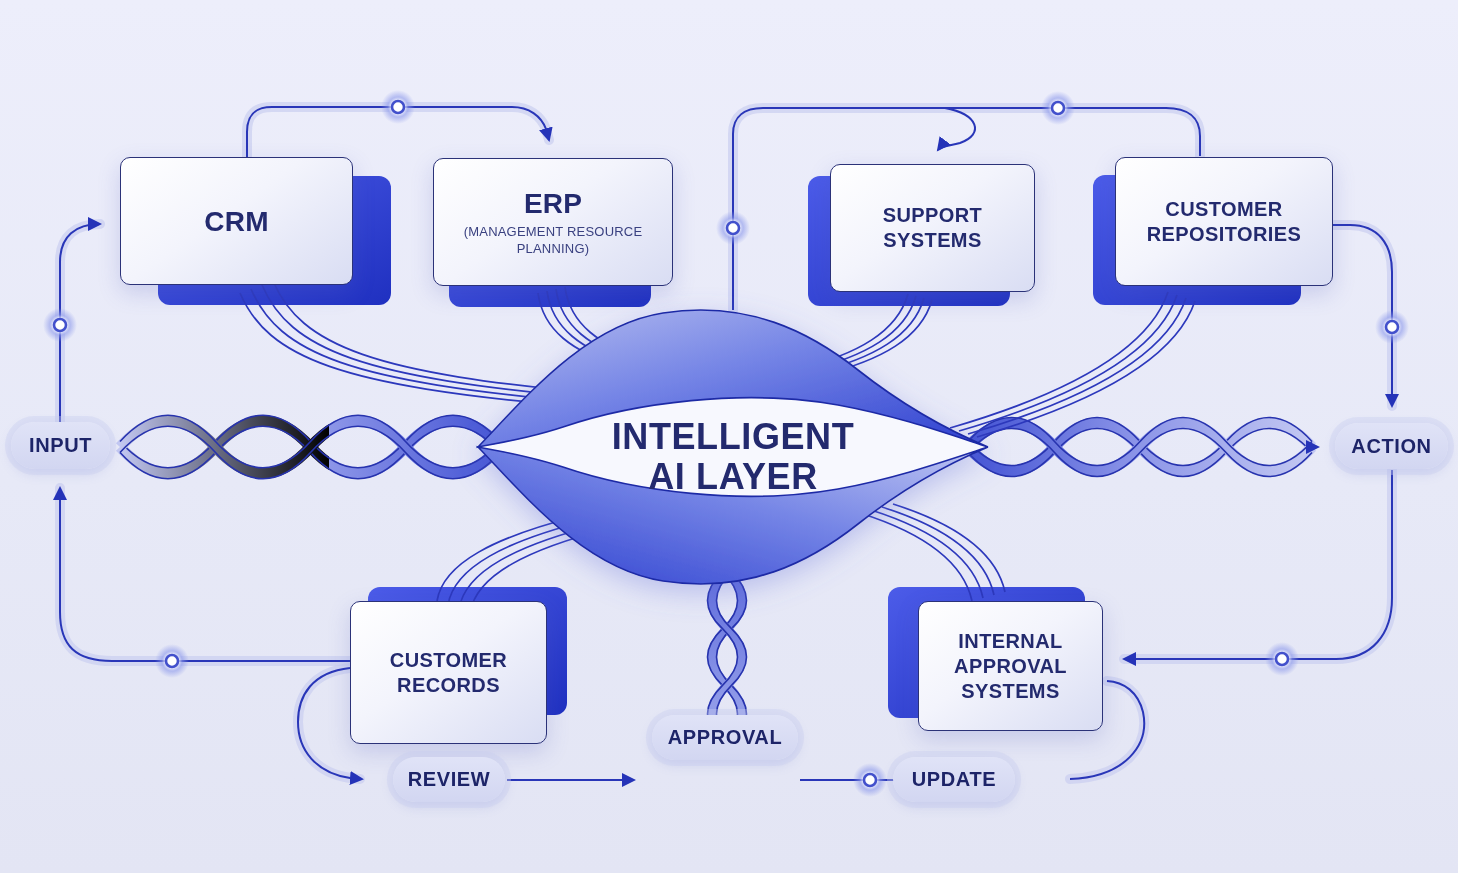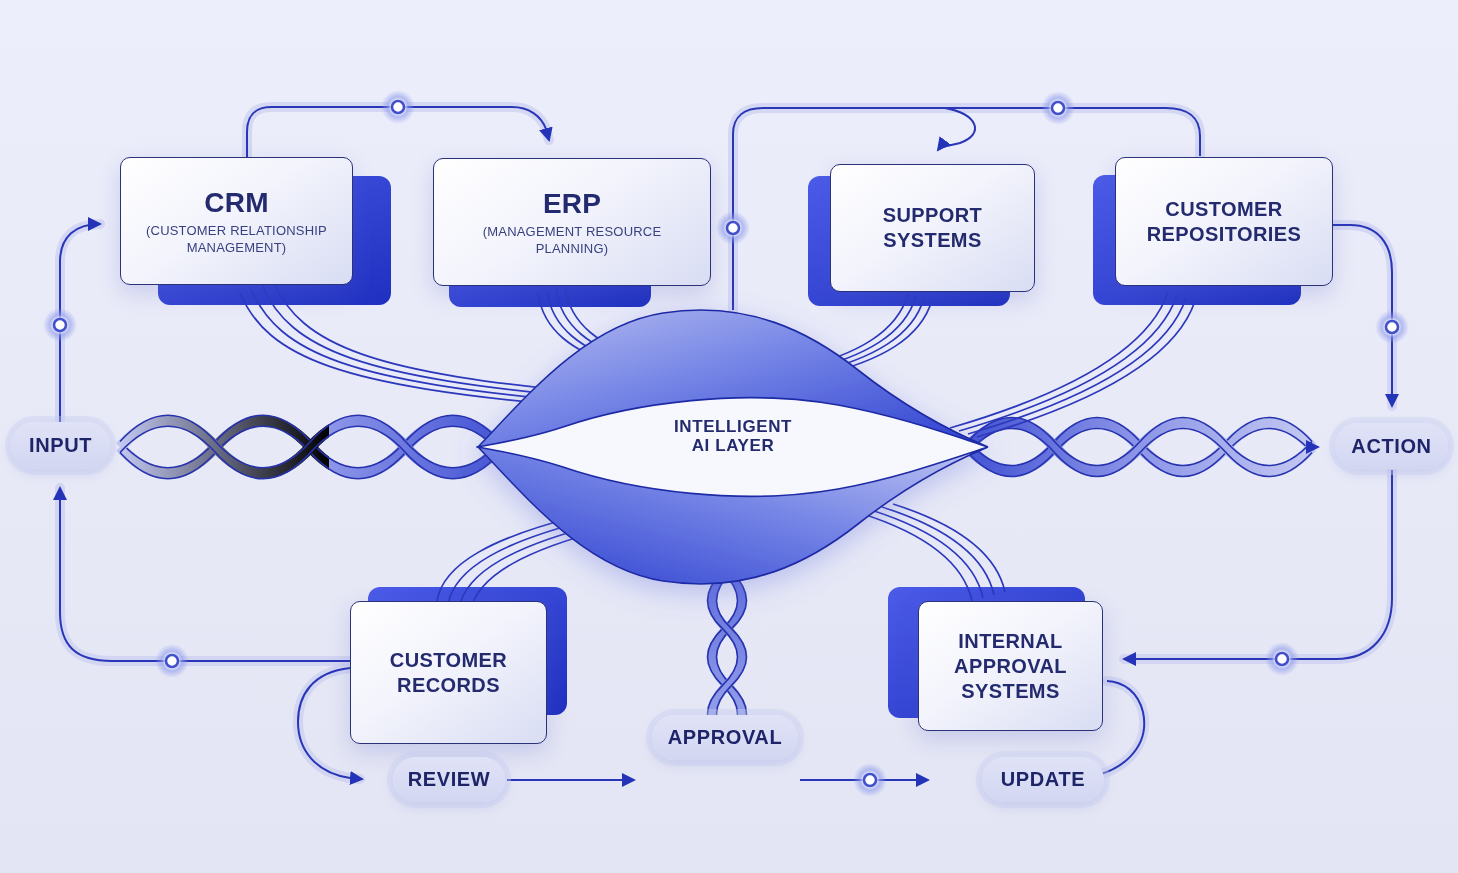--- a/index.html
+++ b/index.html
@@ -38,21 +38,21 @@
     border-radius:24px;
     display:flex;align-items:center;justify-content:center;
     color:#1d2468;font-size:20px;font-weight:bold;letter-spacing:.6px;
     box-shadow:0 0 0 6px rgba(201,206,240,0.38), 0 4px 12px rgba(120,130,210,0.25);
   }
 
   
   .center-label{
     position:absolute;left:593px;top:417px;width:280px;z-index:2;
     text-align:center;color:#232a6e;font-weight:bold;
-    font-size:17px;line-height:1.12;letter-spacing:.6px;
+    font-size:36px;line-height:1.12;letter-spacing:.6px;
   }
 
   .wire{fill:none;stroke:#2936b8;stroke-width:2;}
   .casing{fill:none;stroke:#c7ccf0;stroke-width:10;stroke-linecap:round;opacity:.65;}
   .thread{fill:none;stroke:#2c38bc;stroke-width:1.7;}
   .ribbon-edge{fill:none;stroke:#2733ae;stroke-width:1.6;}
 </style>
 </head>
 <body>
 
@@ -237,25 +237,24 @@
     <g>
           <circle cx="870" cy="780" r="17" fill="url(#nodeGlow)"></circle>
           <circle cx="870" cy="780" r="6" fill="#fff" stroke="#4250cc" stroke-width="2.6"></circle>
         </g>
   </g>
 </svg>
 
 <div class="box w-crm" style="left:120px;top:157px;width:233px;height:128px">
   <div class="box-face">
     <div class="box-title title-lg">CRM</div>
-    <div class="box-subtitle">(CUSTOMER RELATIONSHIP MANAGEMENT)</div>
-  </div>
-</div>
-
-<div class="box" style="left:433px;top:158px;width:278px;height:128px">
+  </div>
+</div>
+
+<div class="box" style="left:433px;top:158px;width:240px;height:128px">
   <div class="box-face">
     <div class="box-title title-lg">ERP</div>
     <div class="box-subtitle">(MANAGEMENT RESOURCE PLANNING)</div>
   </div>
 </div>
 
 <div class="box w-sup" style="left:830px;top:164px;width:205px;height:128px">
   <div class="box-face">
     <div class="box-title">SUPPORT SYSTEMS</div>
   </div>
@@ -276,20 +275,20 @@
 <div class="box w-int" style="left:918px;top:601px;width:185px;height:130px">
   <div class="box-face">
     <div class="box-title">INTERNAL APPROVAL SYSTEMS</div>
   </div>
 </div>
 
 <div class="pill" style="left:11px;top:422px;width:99px;height:47px">INPUT</div>
 <div class="pill" style="left:1335px;top:423px;width:113px;height:46px">ACTION</div>
 <div class="pill" style="left:393px;top:757px;width:112px;height:45px">REVIEW</div>
 <div class="pill" style="left:652px;top:715px;width:146px;height:45px">APPROVAL</div>
-<div class="pill" style="left:982px;top:757px;width:122px;height:45px">UPDATE</div>
+<div class="pill" style="left:893px;top:757px;width:122px;height:45px">UPDATE</div>
 
 <div class="center-label">
   <div>INTELLIGENT</div>
   <div>AI LAYER</div>
 </div>
 
 </div>
 
 </body></html>

